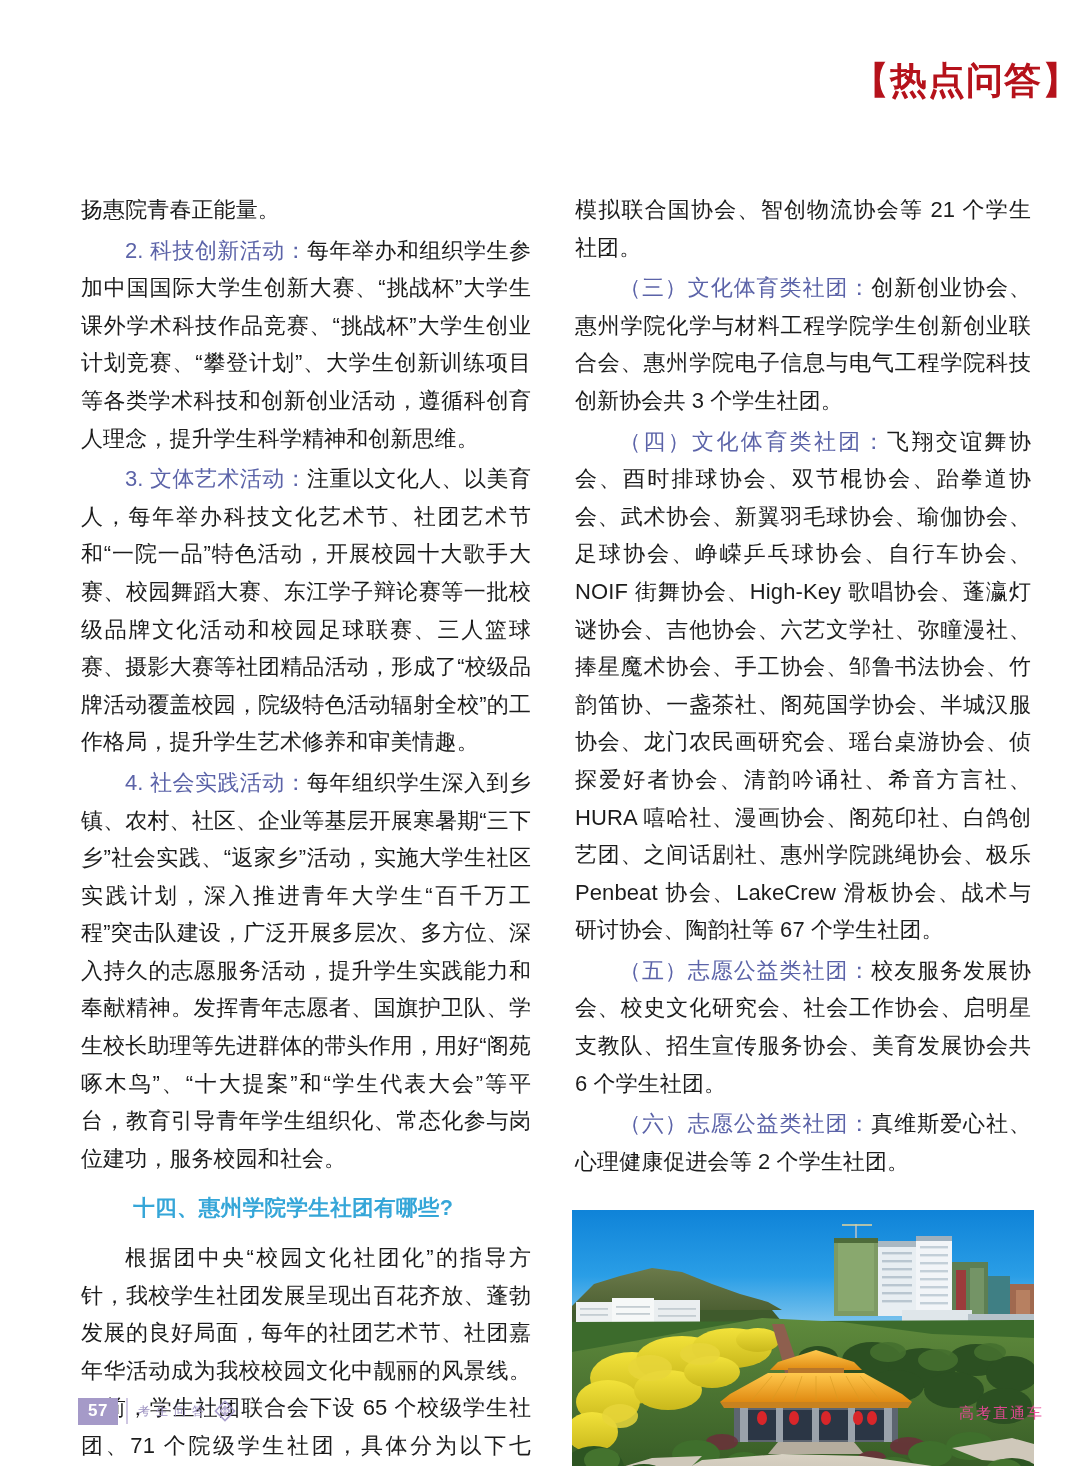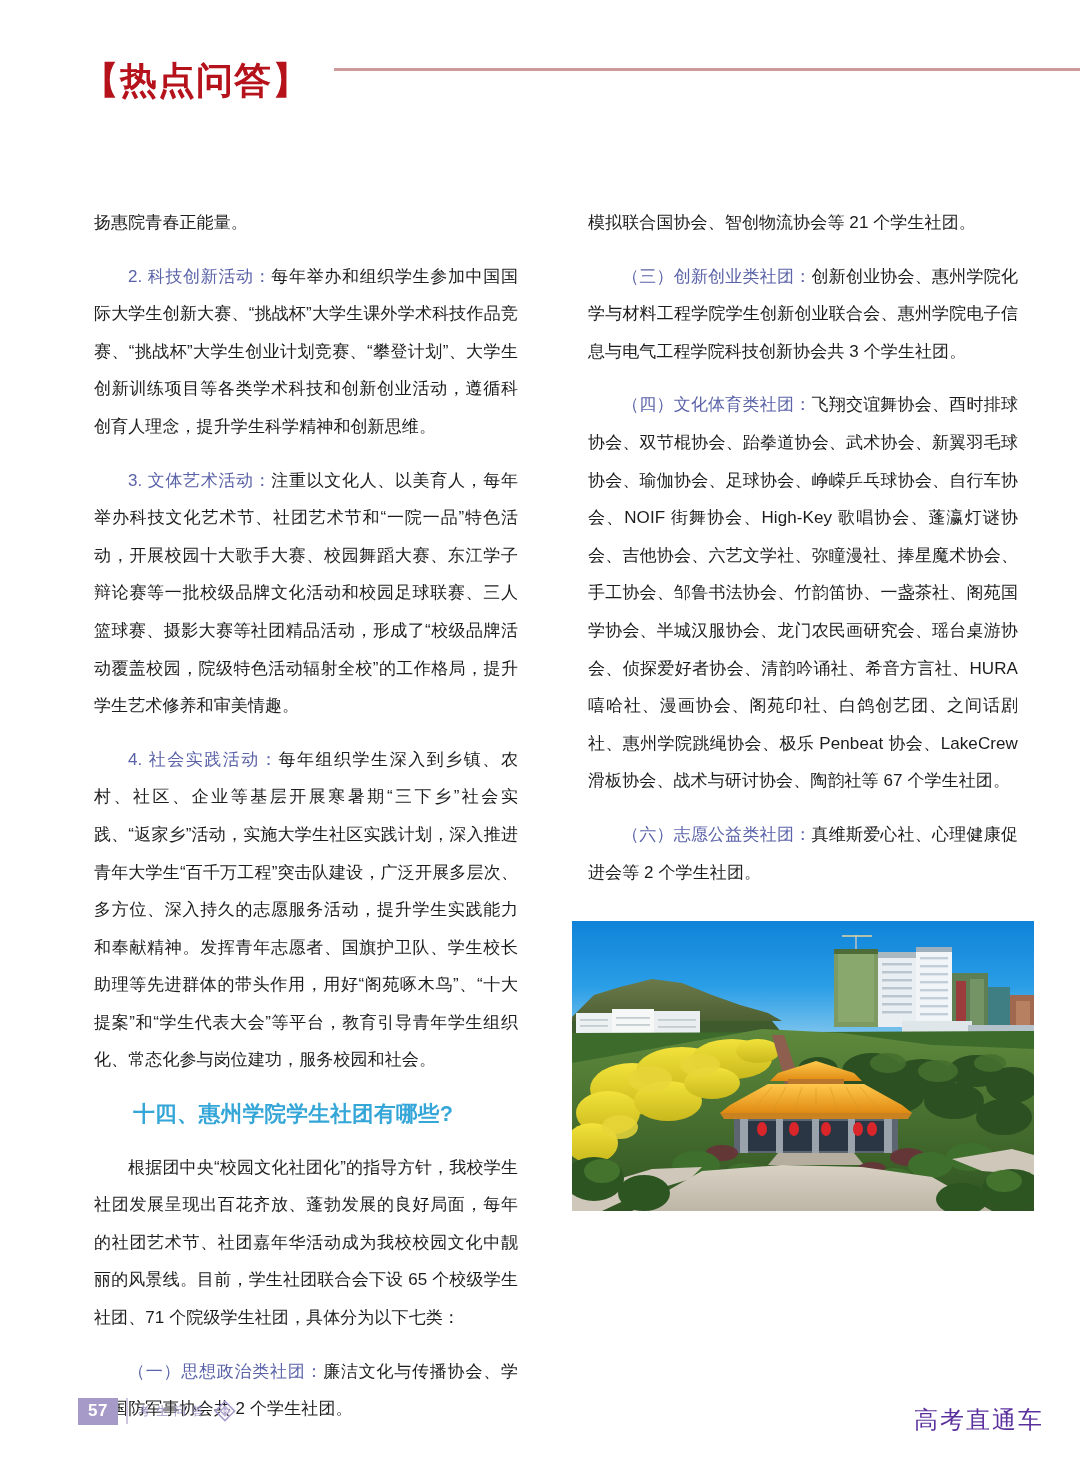--- a/index.html
+++ b/index.html
@@ -13,21 +13,22 @@
     overflow: hidden;
   }
 
   
   .page-header {
     position: absolute;
     left: 0; top: 62px;
     width: 1080px;
     height: 62px;
     display: flex;
-    align-items: flex-start;
+    align-items: flex-end;
+    flex-direction: column;
   }
   .header-title {
     margin-left: 82px;
     font-size: 37px;
     font-weight: bold;
     color: #b5121b;
     letter-spacing: 1px;
     white-space: nowrap;
     line-height: 1;
   }
@@ -50,22 +51,22 @@
     gap: 38px;
     padding: 0 55px 0 78px;
   }
   .col {
     width: 456px;
     flex: 0 0 456px;
   }
   .col-right { width: 462px; flex: 0 0 462px; }
 
   p.body {
-    margin: 16px;
-    font-size: 17px;
+    margin: 3px;
+    font-size: 22px;
     line-height: 37.6px;
     color: #1c1c1c;
     text-align: justify;
     text-justify: inter-ideograph;
     letter-spacing: 0.1px;
   }
   p.indent { text-indent: 2em; }
 
   .lbl-blue  { color: #5b63a8; }
 
@@ -126,22 +127,22 @@
   .diamond {
     margin-left: 2px;
     width: 26px; height: 26px;
     display: inline-block;
   }
 
   .watermark {
     position: absolute;
     right: 36px;
     top: 1404px;
-    font-size: 24px;
-    color: #4c1d95;
+    font-size: 15px;
+    color: #ec4899;
     letter-spacing: 2px;
     opacity: 0.92;
   }
 </style>
 </head>
 <body>
 
 <div class="page-header">
   <div class="header-title">【热点问答】</div>
   <div class="header-rule"></div>
@@ -179,27 +180,30 @@
 
   </div>
 
   <div class="col col-right">
 
     <p class="body">
       <span>模拟联合国协会、智创物流协会等 21 个学生社团。</span>
     </p>
 
     <p class="body indent">
-      <span class="lbl-blue">（三）创新创业类社团</span><span class="lbl-blue">：</span><span>创新创业协会、惠州学院化学与材料工程学院学生创新创业联合会、惠州学院电子信息与电气工程学院科技创新协会共 3 个学生社团。</span>
+      <span class="lbl-blue">（三）文化体育类社团</span><span class="lbl-blue">：</span><span>创新创业协会、惠州学院化学与材料工程学院学生创新创业联合会、惠州学院电子信息与电气工程学院科技创新协会共 3 个学生社团。</span>
     </p>
 
     <p class="body indent">
       <span class="lbl-blue">（四）文化体育类社团</span><span class="lbl-blue">：</span><span>飞翔交谊舞协会、酉时排球协会、双节棍协会、跆拳道协会、武术协会、新翼羽毛球协会、瑜伽协会、足球协会、峥嵘乒乓球协会、自行车协会、NOIF 街舞协会、High-Key 歌唱协会、蓬瀛灯谜协会、吉他协会、六艺文学社、弥瞳漫社、捧星魔术协会、手工协会、邹鲁书法协会、竹韵笛协、一盏茶社、阁苑国学协会、半城汉服协会、龙门农民画研究会、瑶台桌游协会、侦探爱好者协会、清韵吟诵社、希音方言社、HURA 嘻哈社、漫画协会、阁苑印社、白鸽创艺团、之间话剧社、惠州学院跳绳协会、极乐 Penbeat 协会、LakeCrew 滑板协会、战术与研讨协会、陶韵社等 67 个学生社团。</span>
     </p>
 
+    <p class="body indent">
+      <span class="lbl-blue">（五）志愿公益类社团</span><span class="lbl-blue">：</span><span>校友服务发展协会、校史文化研究会、社会工作协会、启明星支教队、招生宣传服务协会、美育发展协会共 6 个学生社团。</span>
+    </p>
 
     <p class="body indent">
       <span class="lbl-blue">（六）志愿公益类社团</span><span class="lbl-blue">：</span><span>真维斯爱心社、心理健康促进会等 2 个学生社团。</span>
     </p>
 
 
     <div class="photo-wrap">
       <svg class="photo" viewBox="0 0 462 290" preserveAspectRatio="none">
         <defs>
           <linearGradient id="sky" x1="0" y1="0" x2="0" y2="1">

